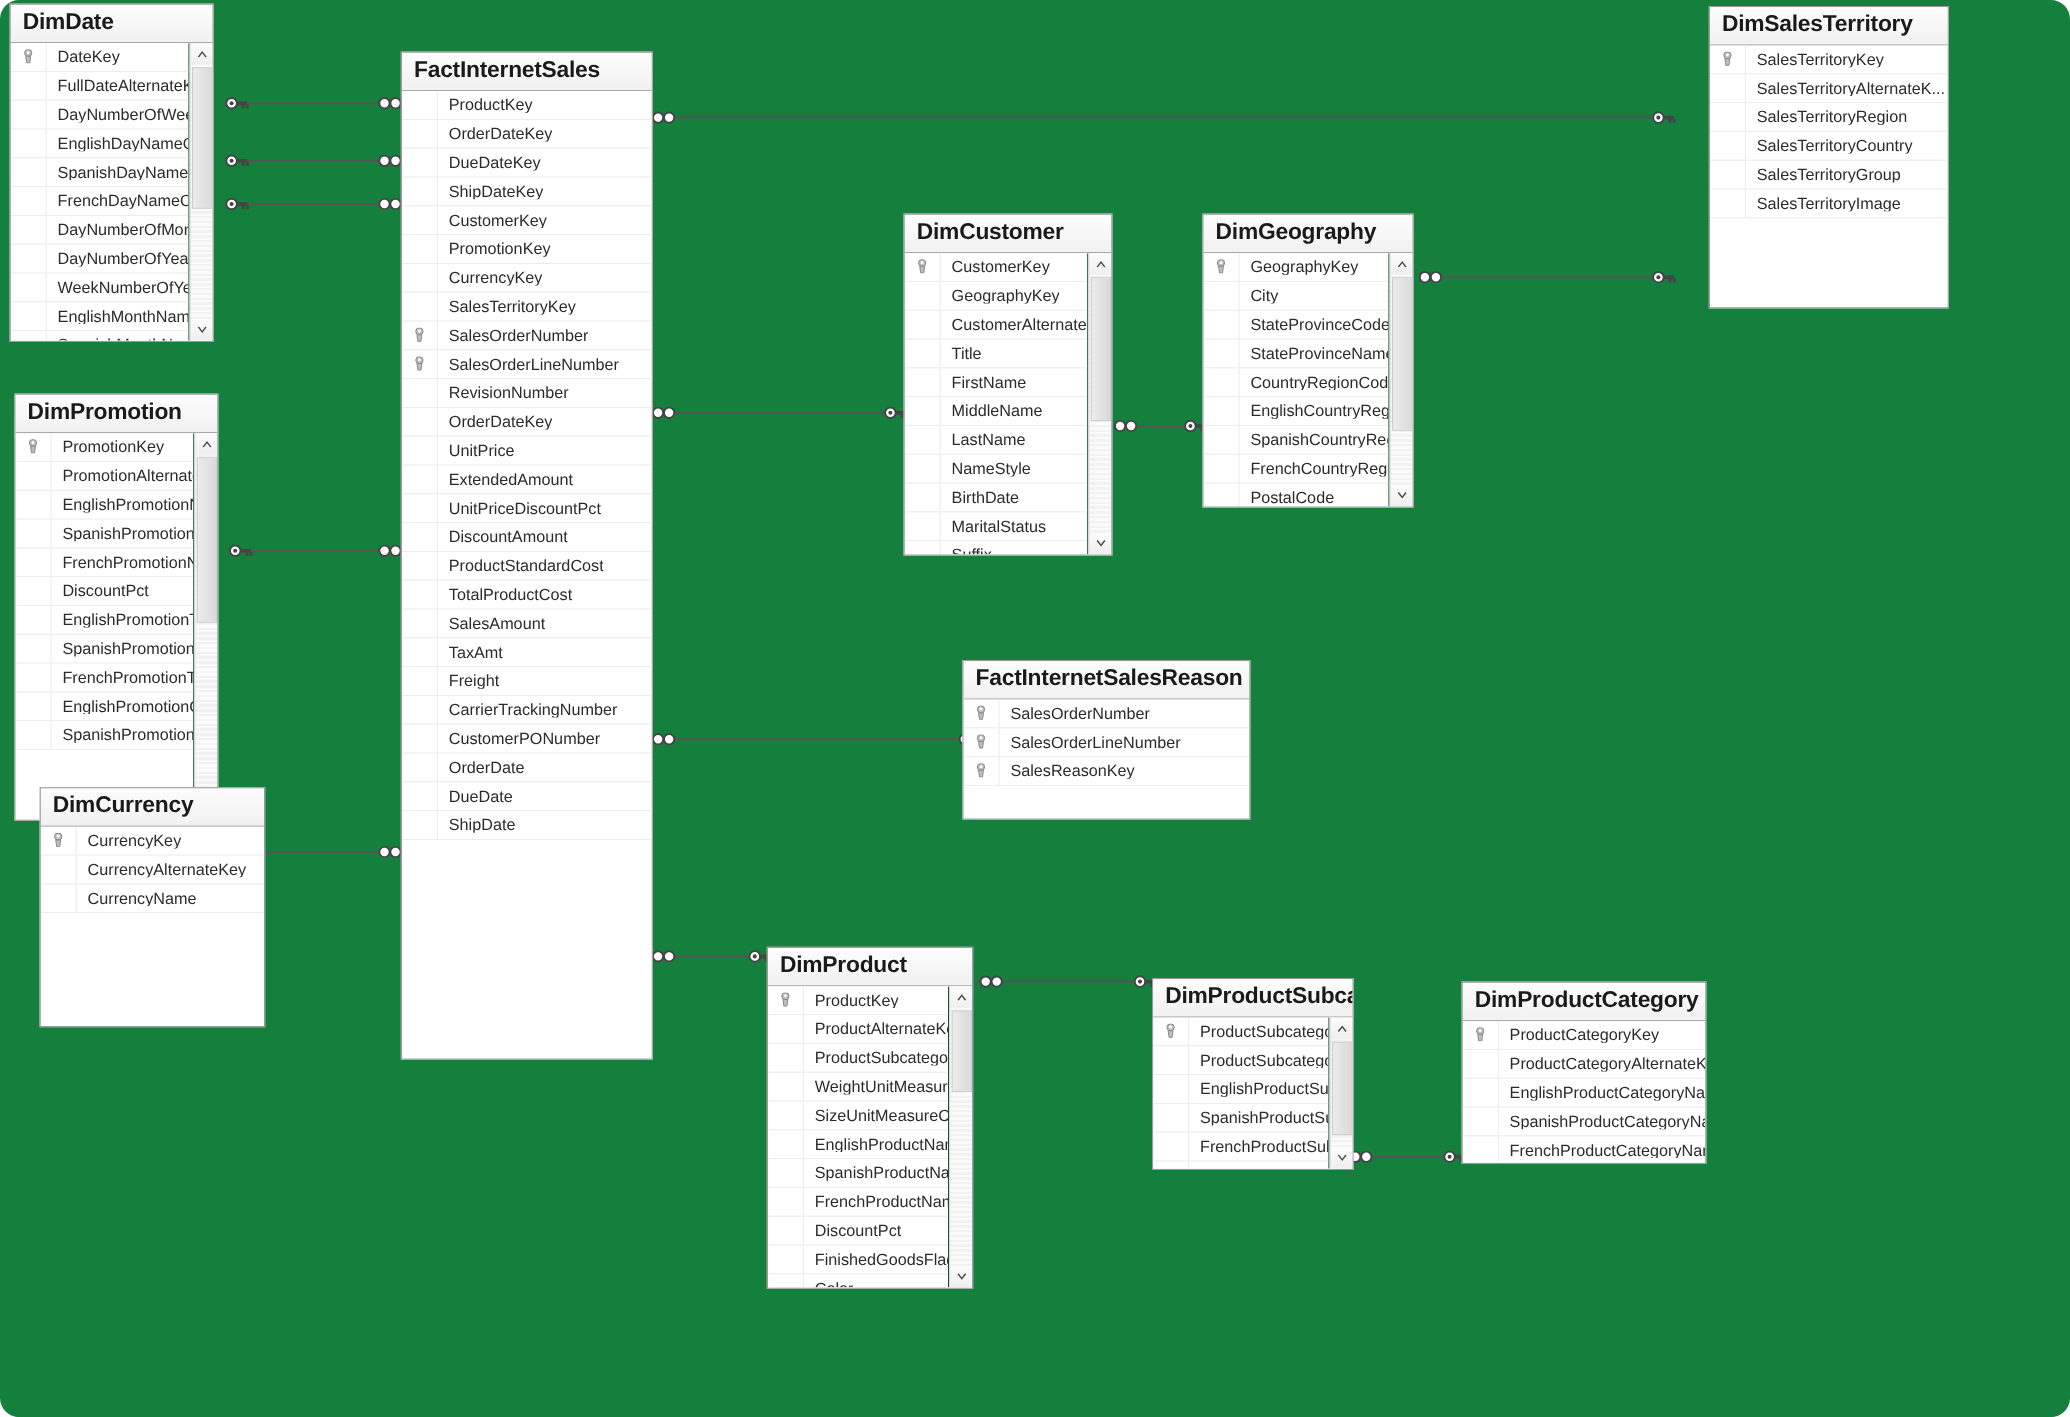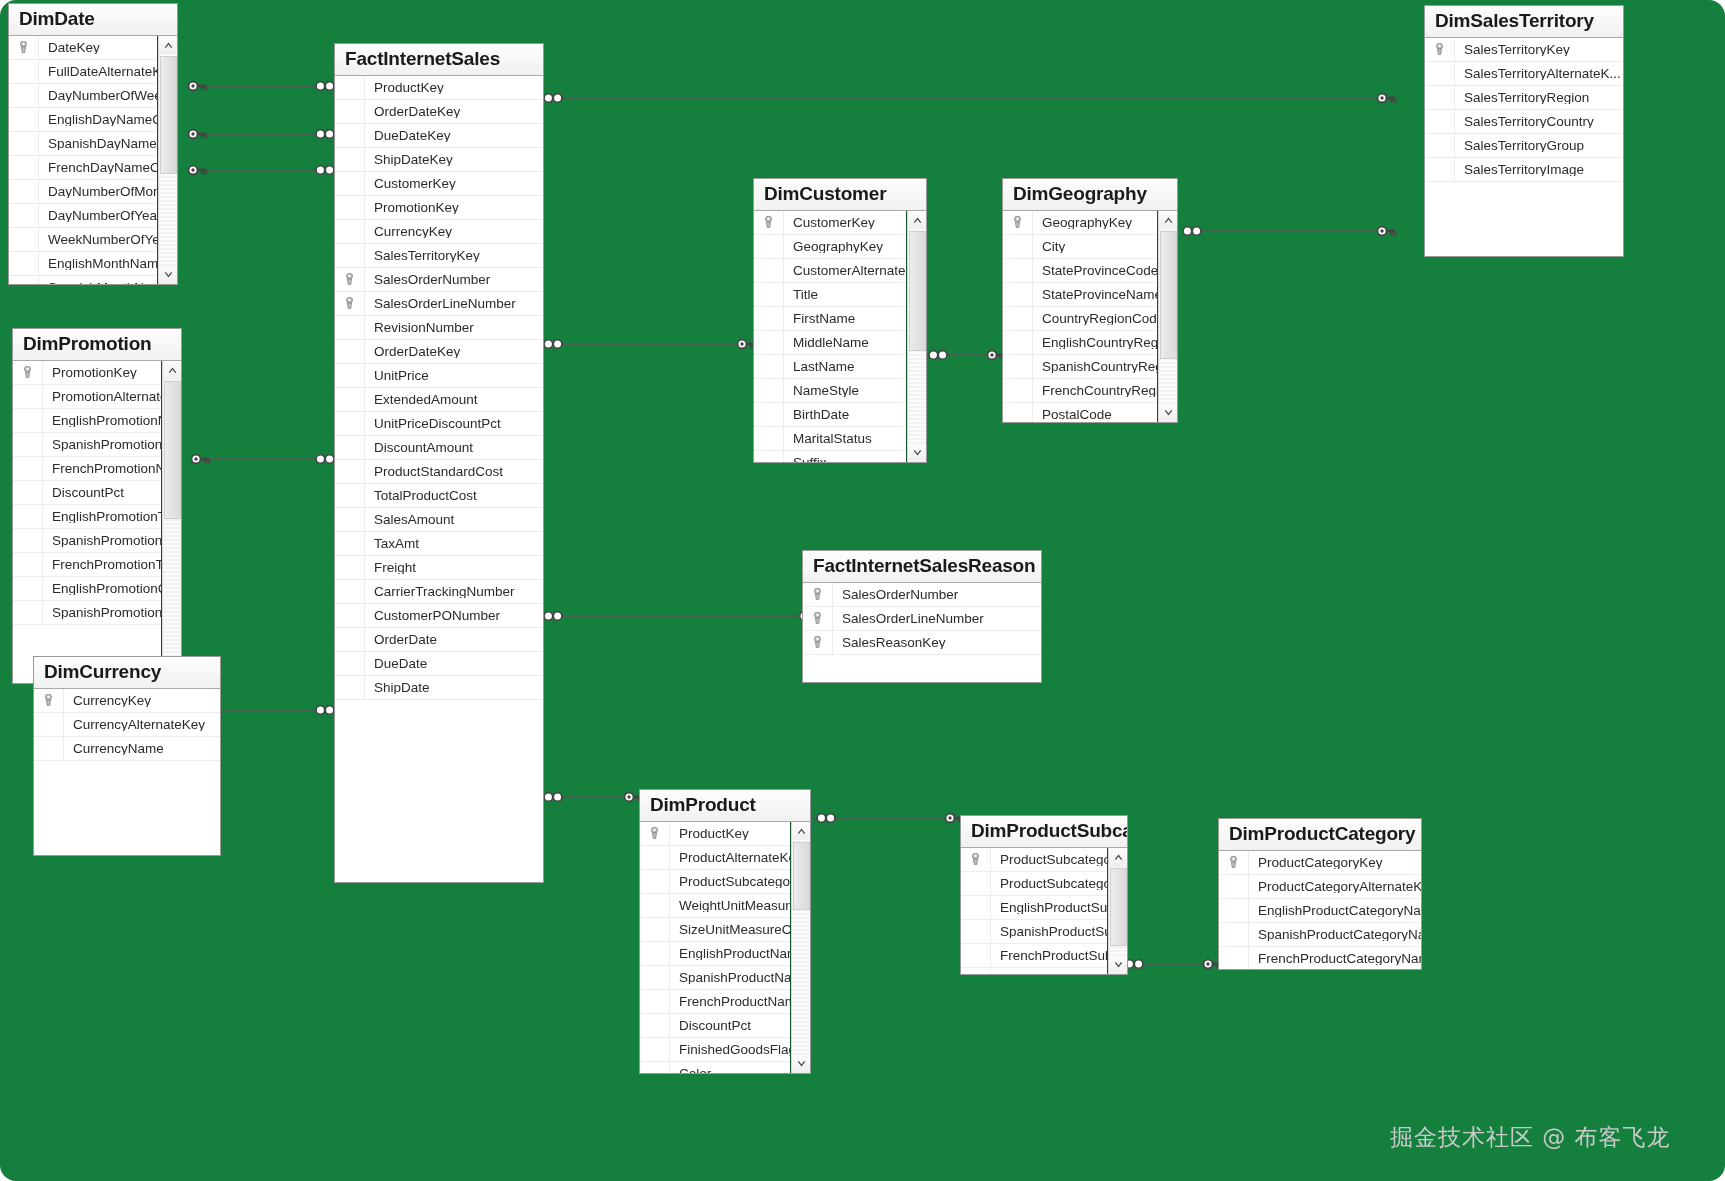--- a/index.html
+++ b/index.html
@@ -882,15 +882,14 @@
             <div class="fname">SpanishProductCategoryName</div>
           </div>
           <div class="row">
             <div class="keycell"></div>
             <div class="fname">FrenchProductCategoryName</div>
           </div>
         </div>
     </div>
   </div>
 
-  <div id="watermark" style="left:1390px;top:1122px;">掘金技术社区 @ 布客飞龙</div>
 
 </div>
 
 </body></html>

